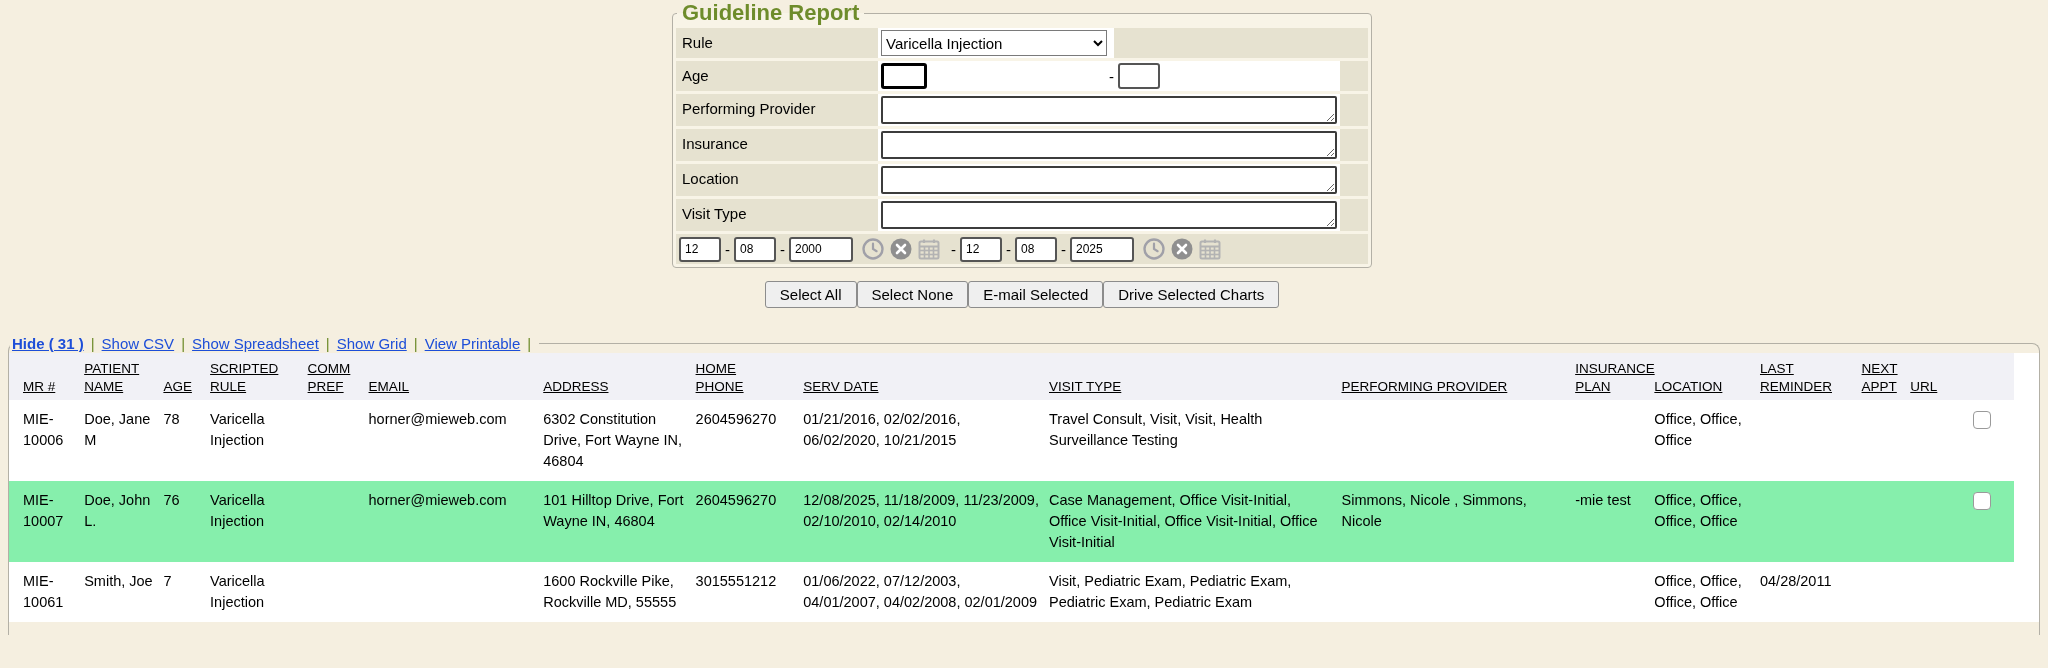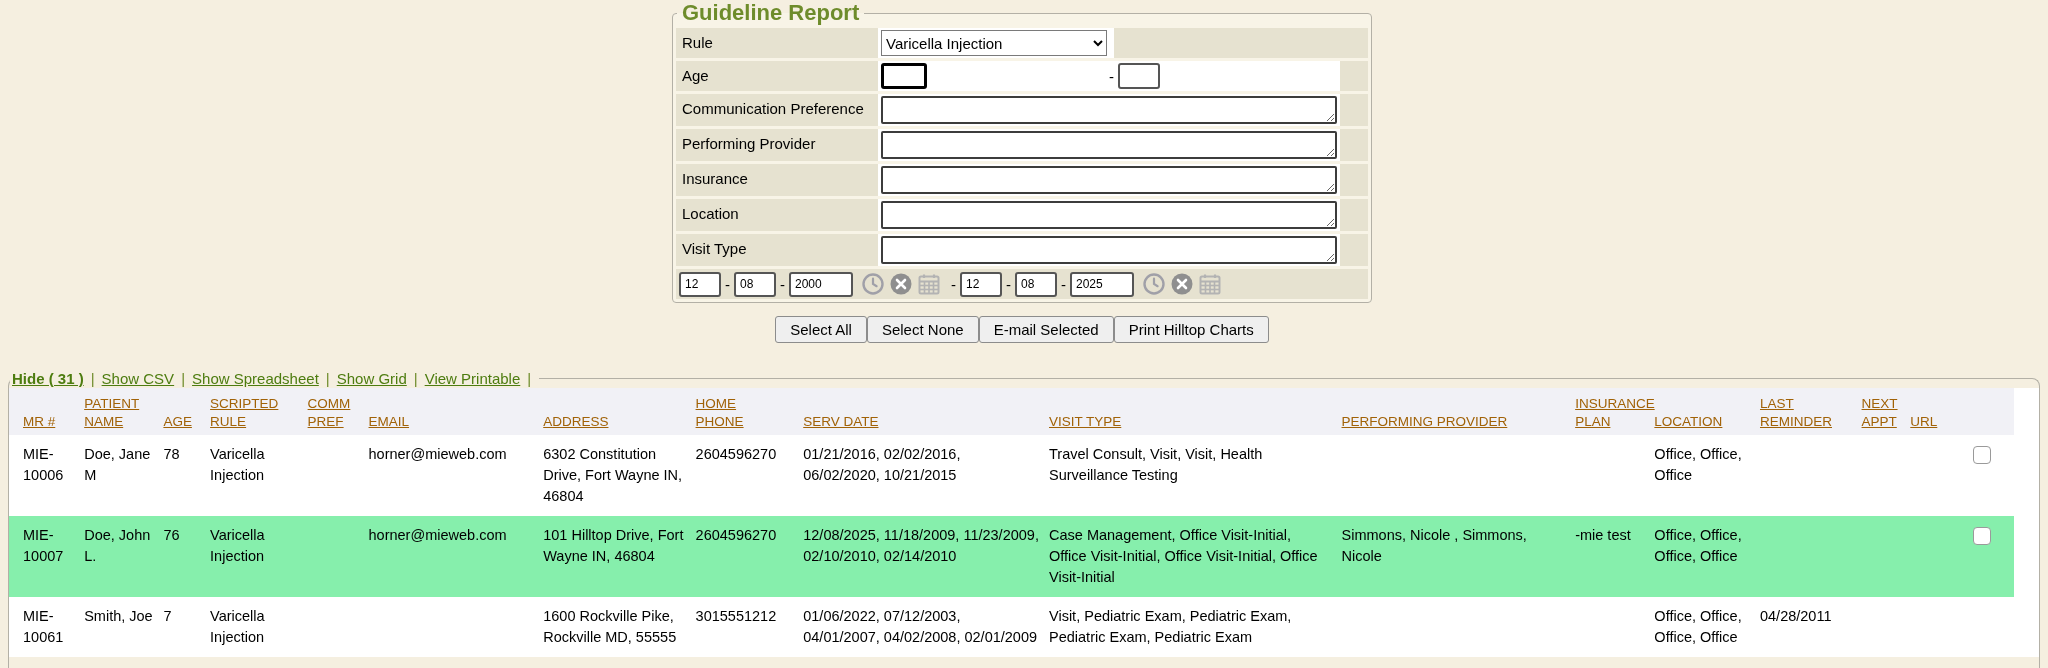--- a/index.html
+++ b/index.html
@@ -72,34 +72,34 @@
   fieldset.report {
     margin:27px 8px 0 8px; padding:0;
     border:1px solid #b3b0a6; border-bottom:none; border-radius:8px 8px 0 0;
     background:#f5efe0; min-height:300px;
   }
   legend.report-legend {
     display:flex; align-items:center; gap:7px;
     margin-left:1px; padding:0 8px 0 2px;
     white-space:nowrap;
   }
-  a.green-link { color:#4d7c0f; text-decoration:underline; font-size:15px; cursor:pointer; }
+  a.green-link { color:#1d4ed8; text-decoration:underline; font-size:15px; cursor:pointer; }
   a.hide-link { font-weight:bold; }
   .pipe { color:#6e8c2b; font-size:15px; }
   .title-box {
     font-size:25px; font-weight:bold; color:#6e8c2b;
     border:2px solid #141414; padding:1px 9px 3px 9px;
     background:#f7f2e4; line-height:1.1;
   }
 
   .table-area { background:#ffffff; min-height:262px; margin-top:1px; }
   table.report-table { border-collapse:collapse; table-layout:fixed; width:2005px; font-size:14.5px; }
   table.report-table thead tr { background:#f1f1f6; }
   th { font-weight:normal; text-align:left; vertical-align:bottom; padding:7px 8px 5px 0; }
-  th .hspan { display:block; color:#a16207; font-size:13.5px; text-decoration:underline; line-height:1.3; cursor:pointer; }
+  th .hspan { display:block; color:#000000; font-size:13.5px; text-decoration:underline; line-height:1.3; cursor:pointer; }
   td { vertical-align:top; padding:9px 10px 9px 0; line-height:1.45; }
   th:first-child, td:first-child { padding-left:14px; }
   tr.alt { background:#86efac;padding-left:12px; }
   td.cb-cell { text-align:center; padding-right:4px; }
   input.row-checkbox {
     appearance:none; -webkit-appearance:none;
     width:18px; height:18px; border:1.5px solid #9a9a9a; border-radius:4px;
     background:#fff; margin-top:2px; cursor:pointer;
   }
 </style>
@@ -124,27 +124,20 @@
       <div class="f-label">Age</div>
       <div class="f-value">
         <input class="small-num age-from" value="" style="">
         <span class="age-spacer"></span>
         <span class="dash">-</span>
         <input class="small-num age-to" value="" style="">
       </div>
       <div class="f-fill"></div>
     </div>
 
-    <div class="form-row">
-      <div class="f-label">Communication Preference</div>
-      <div class="f-value">
-        <textarea class="f-textarea" style=""></textarea>
-      </div>
-      <div class="f-fill"></div>
-    </div>
 
     <div class="form-row">
       <div class="f-label">Performing Provider</div>
       <div class="f-value">
         <textarea class="f-textarea" style=""></textarea>
       </div>
       <div class="f-fill"></div>
     </div>
 
     <div class="form-row">
@@ -240,21 +233,21 @@
         </span>
       </div>
     </div>
 
   </fieldset>
 
   <div class="toolbar">
     <button class="btn">Select All</button>
     <button class="btn">Select None</button>
     <button class="btn">E-mail Selected</button>
-    <button class="btn">Print Hilltop Charts</button>
+    <button class="btn">Drive Selected Charts</button>
   </div>
 </div>
 
 <fieldset class="report">
   <legend class="report-legend">
     <a class="green-link hide-link">Hide ( 31 )</a>
     <span class="pipe">|</span>
     <a class="green-link">Show CSV</a>
     <span class="pipe">|</span>
     <a class="green-link">Show Spreadsheet</a>

